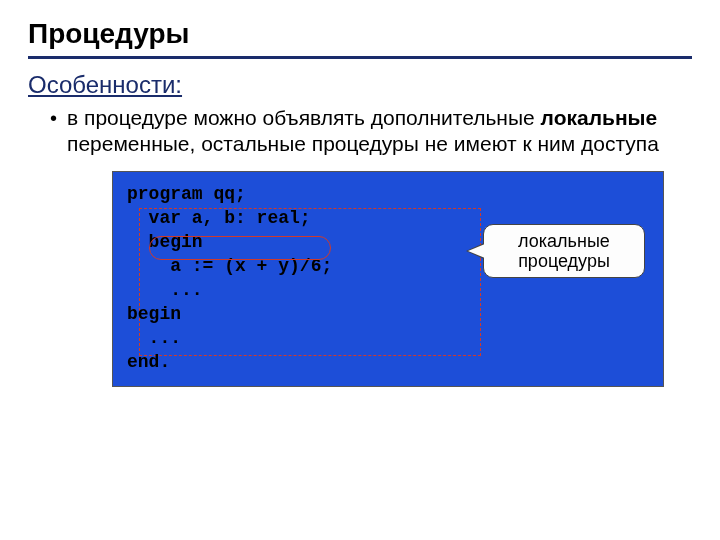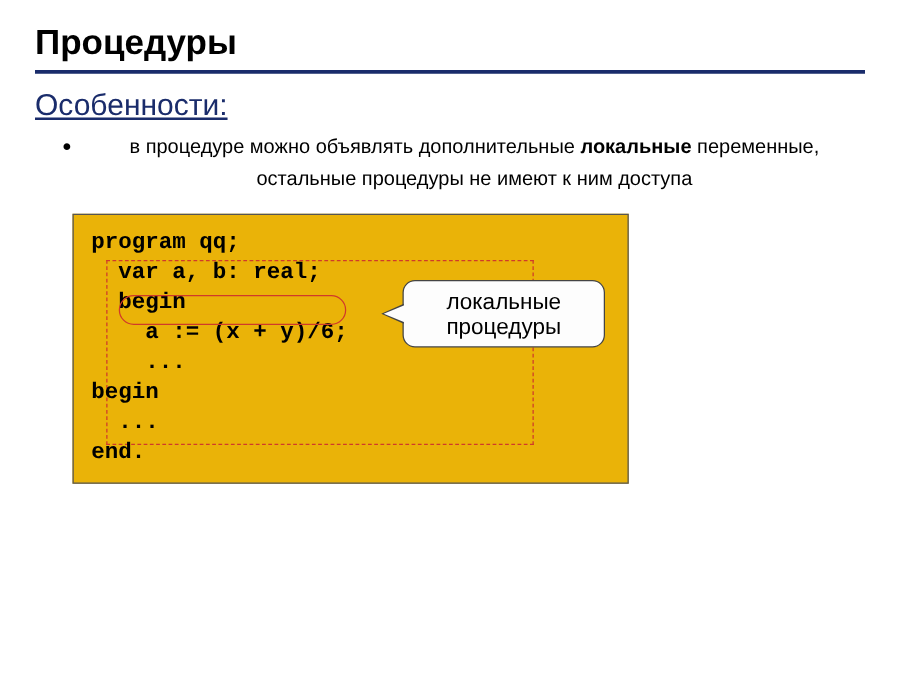--- a/index.html
+++ b/index.html
@@ -33,31 +33,30 @@
     display: flex;
     align-items: flex-start;
     margin-left: 22px;
   }
   .bullet-dot {
     font-size: 20px;
     line-height: 26px;
     margin-right: 10px;
   }
   .bullet-text {
-    font-size: 16px;
+    font-size: 21px;
     line-height: 26px;
-    text-align: center;
   }
   .bold { font-weight: bold; }
 
   .code-box {
     position: relative;
-    margin: 14px 0 0 30px;
-    width: 445px;
-    background: #eab308;
+    margin: 14px 0 0 84px;
+    width: 552px;
+    background: #1d4ed8;
     border: 1px solid #555;
     padding: 10px 14px 12px 14px;
     box-sizing: border-box;
   }
   .code {
     font-family: "Courier New", monospace;
     font-size: 18px;
     font-weight: bold;
     line-height: 24px;
     white-space: pre;

